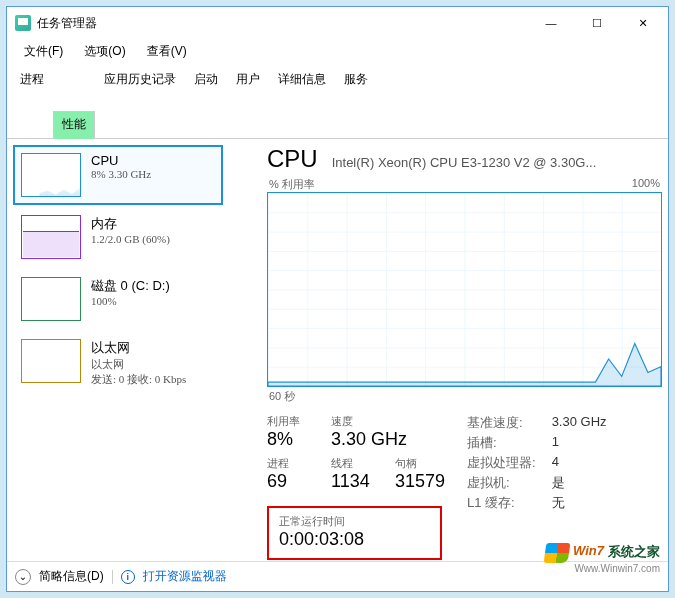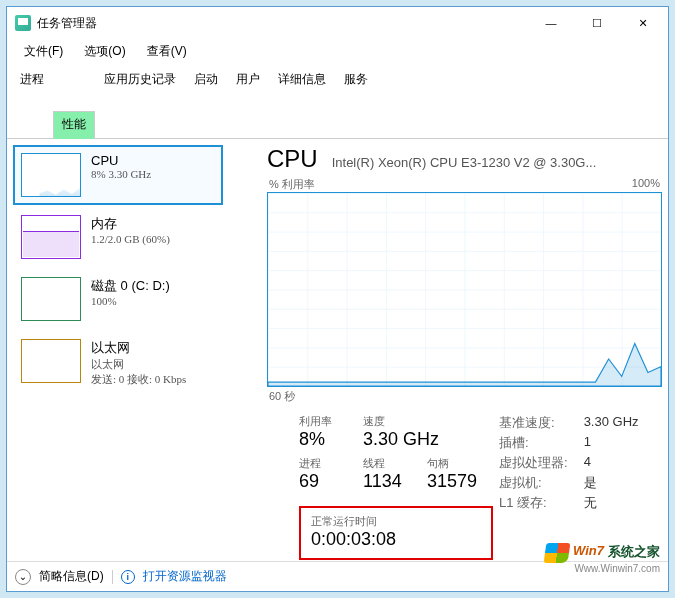--- a/index.html
+++ b/index.html
@@ -34,29 +34,29 @@
   .chart-labels { display: flex; justify-content: space-between; font-size: 11px; color: #666; padding: 2px 2px 0; }
   .big-chart { height: 195px; border: 1px solid #1e90d6; background:
     linear-gradient(to right, #eef7fd 1px, transparent 1px) 0 0/10% 100%,
     linear-gradient(to bottom, #eef7fd 1px, transparent 1px) 0 0/100% 10%,
     #fff;
     position: relative;
     overflow: hidden;
   }
   .big-chart svg { position:absolute; inset:0; width:100%; height:100%; }
   .axis-bottom { display: flex; justify-content: flex-start; font-size: 11px; color: #666; padding: 2px 2px 10px; }
-  .stats { display: flex; gap: 0; margin-left: 32px; }
+  .stats { display: flex; gap: 0; }
   .stats-left { display: flex; flex-direction: column; gap: 6px; width: 200px; }
   .stat-row { display: flex; gap: 14px; }
   .stat { display: flex; flex-direction: column; min-width: 50px; }
   .stat .lbl { font-size: 11px; color: #666; }
   .stat .val { font-size: 18px; }
   .stats-right { display: grid; grid-template-columns: auto auto; column-gap: 16px; row-gap: 2px; font-size: 13px; color: #333; align-content: start; }
   .stats-right .k { color: #666; }
-  .highlight { border: 2px solid #e00000; padding: 6px 10px 8px; margin-top: 8px; width: 194px; }
+  .highlight { border: 2px solid #e00000; padding: 6px 10px 8px; margin-top: 8px; width: 175px; }
   .highlight .lbl { font-size: 11px; color: #666; }
   .highlight .val { font-size: 18px; }
   .footer { display: flex; align-items: center; gap: 8px; padding: 6px 8px; border-top: 1px solid #ddd; font-size: 12px; }
   .footer .arrow { width:16px; height:16px; border:1px solid #888; border-radius:50%; display:flex; align-items:center; justify-content:center; font-size:10px; cursor:pointer; }
   .footer .link { color: #0066cc; cursor: pointer; }
   .sep { width:1px; height:14px; background:#ccc; }
   .watermark { position: absolute; right: 8px; bottom: 28px; display:flex; align-items:flex-start; gap:4px; font-size: 13px; }
   .watermark .flag { width:24px; height:20px; background:
      conic-gradient(from 0deg, #f25022 0 90deg, #7fba00 90deg 180deg, #ffb900 180deg 270deg, #00a4ef 270deg 360deg);
      border-radius:3px 3px 6px 3px; transform: skewX(-8deg); }

